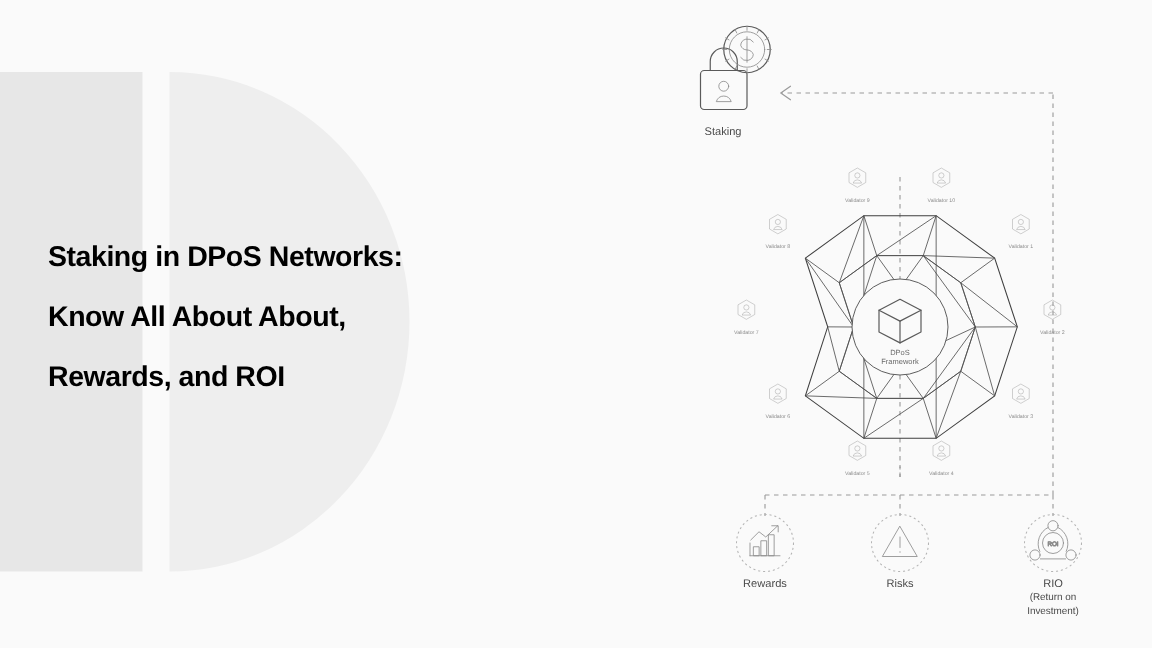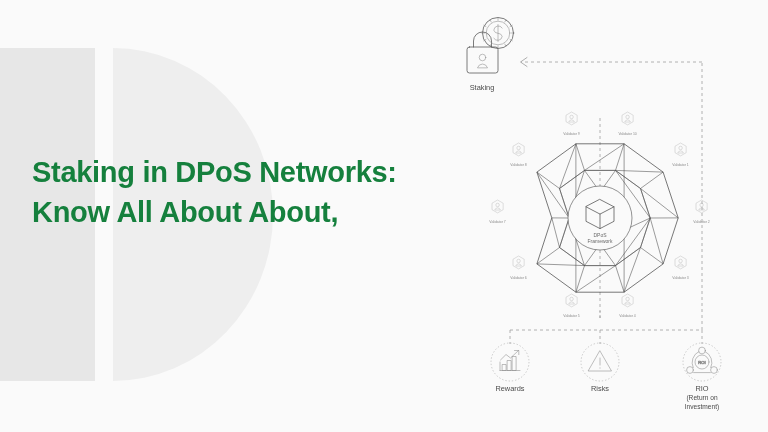--- a/index.html
+++ b/index.html
@@ -46,24 +46,24 @@
   
   #headline {
     position: absolute;
     left: 32px;
     top: 152px;
     width: 420px;
     z-index: 3;
   }
   #headline .line {
     display: block;
-    font-size: 29px;
+    font-size: 19px;
     line-height: 40px;
     font-weight: 700;
-    color: #15803d;
+    color: #000000;
     letter-spacing: -0.3px;
     white-space: nowrap;
   }
 
   
   #diagram {
     position: absolute;
     left: 440px;
     top: 0px;
     width: 328px;
@@ -140,20 +140,21 @@
 <body>
 
 <div id="banner">
 
   <div class="d-mark d-stem"></div>
   <div class="d-mark d-bowl"></div>
 
   <div id="headline">
     <span class="line">Staking in DPoS Networks:</span>
     <span class="line">Know All About About,</span>
+    <span class="line">Rewards, and ROI</span>
   </div>
 
   <div id="diagram">
   <svg width="328" height="432" viewBox="0 0 328 432" xmlns="http://www.w3.org/2000/svg">
 
     <g>
       <path class="dash" d="M 160 318 L 160 311"></path>
       <path class="dash" d="M 160 62 L 160 62"></path>
       <path class="dash" d="M 70 330 L 262 330"></path>
       <path class="dash" d="M 70 330 L 70 344"></path>

